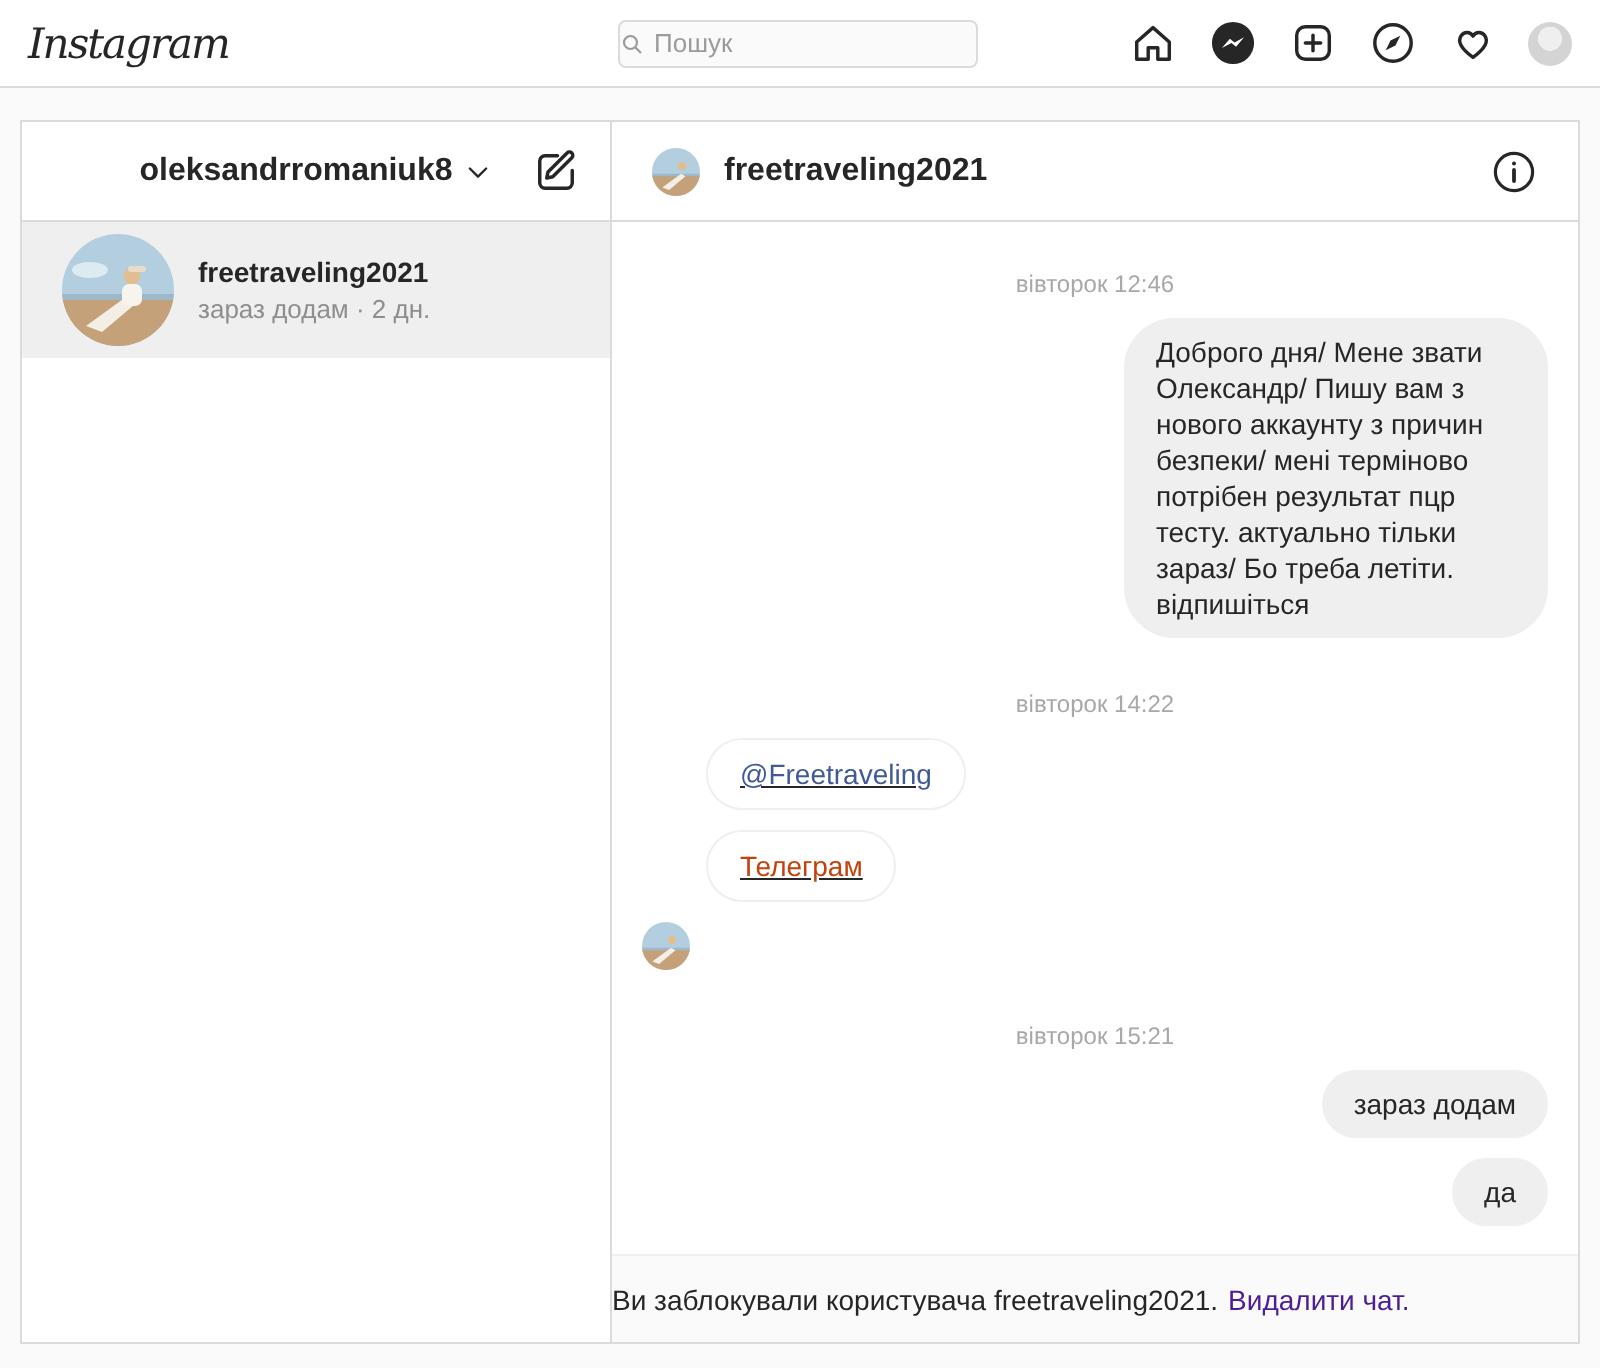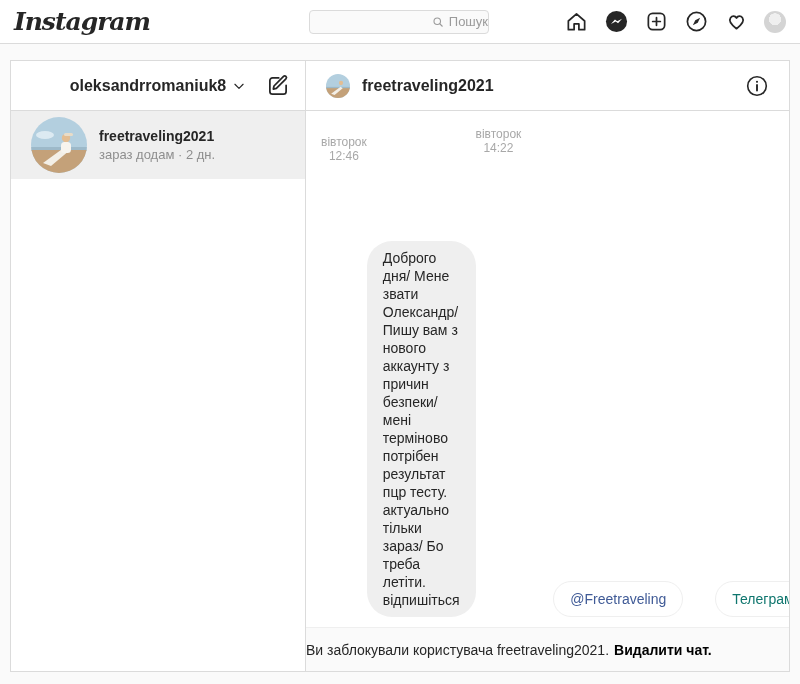--- a/index.html
+++ b/index.html
@@ -11,27 +11,27 @@
     -webkit-font-smoothing: antialiased;
   }
 
   
   .navbar {
     height: 44px; background: #fff; border-bottom: 1px solid #dbdbdb;
     display: flex; align-items: center; padding: 0 12px;
   }
   .nav-left { flex: 1; display: flex; align-items: center; }
   .logo {
-    font-family: "DejaVu Serif", serif; font-style: italic; font-weight: bold;
-    font-size: 25px; letter-spacing: -1px; cursor: pointer; padding-left: 2px;
+    font-family: "DejaVu Serif", serif; font-style: italic; font-weight: normal;
+    font-size: 21px; letter-spacing: -1px; cursor: pointer; padding-left: 2px;
   }
   .search-box {
     width: 180px; height: 24px; background: #fafafa;
     border: 1px solid #dbdbdb; border-radius: 4px;
-    display: flex; align-items: center; justify-content: flex-end; gap: 5px;
+    display: flex; align-items: center; justify-content: flex-start; gap: 5px;
     color: #9b9b9b; font-size: 13px; cursor: text;
   }
   .search-box svg { flex: 0 0 auto; }
   .nav-right { flex: 1; display: flex; align-items: center; justify-content: flex-end; gap: 16px; padding-right: 2px; }
   .nav-icon { width: 24px; height: 24px; display: flex; align-items: center; justify-content: center; cursor: pointer; }
   .nav-avatar {
     width: 22px; height: 22px; border-radius: 50%;
     background: radial-gradient(circle at 50% 38%, #efefef 0 34%, #d4d4d4 35% 100%);
     cursor: pointer;
   }
@@ -66,44 +66,44 @@
 
   
   .thread { flex: 1; display: flex; flex-direction: column; min-width: 0; }
   .thread-header {
     height: 50px; flex: 0 0 50px; border-bottom: 1px solid #dbdbdb;
     display: flex; align-items: center; gap: 12px; padding: 0 20px;
   }
   .thread-name { font-size: 16px; font-weight: 600; flex: 1; cursor: pointer; }
   .info-btn { cursor: pointer; display: flex; align-items: center; }
 
-  .chat { flex: 1; overflow: hidden; padding: 0 15px; display: flex; flex-direction: row; }
+  .chat { flex: 1; overflow: hidden; padding: 0 15px; display: flex; flex-direction: column; }
   .timestamp {
     text-align: center; font-size: 12px; color: #a8a8a8;
     margin: 16px 0 10px;
   }
   .timestamp.first { margin-top: 24px; }
   .msg-row { display: flex; margin-bottom: 10px; align-items: flex-end; }
   .msg-row.sent { justify-content: flex-end; }
   .msg-row.received { justify-content: flex-start; gap: 8px; }
-  .msg-row.received.no-avatar { padding-left: 32px; }
+  .msg-row.received.no-avatar { padding-left: 32px; text-decoration: underline; }
   .bubble {
     max-width: 212px; padding: 8px 16px; border-radius: 25px;
     font-size: 14px; line-height: 18px; word-wrap: break-word;
   }
   .bubble.sent { background: #efefef; color: #262626; }
-  .bubble.recv { background: #fff; border: 1px solid #efefef; color: #0f766e; }
+  .bubble.recv { background: #fff; border: 1px solid #efefef; color: #c2410c; }
   .bubble.mention { color: #3f5a96; cursor: pointer; }
 
   .thread-footer {
     flex: 0 0 44px; height: 44px; background: #fafafa; border-top: 1px solid #efefef;
     display: flex; align-items: center; gap: 5px;
     font-size: 14px;
   }
-  .delete-link { color: #000000; cursor: pointer; font-weight: bold; }
+  .delete-link { color: #4c1d95; cursor: pointer; }
 
   svg { display: block; }
 </style>
 </head>
 <body>
 
 <header class="navbar">
   <div class="nav-left">
     <div class="logo">Instagram</div>
   </div>
@@ -238,20 +238,21 @@
           <svg width="24" height="24" viewBox="0 0 56 56">
             <rect width="56" height="56" fill="#b3cfdf"></rect>
             <rect y="30" width="56" height="4" fill="#9db9c9"></rect>
             <rect y="33" width="56" height="23" fill="#c4a179"></rect>
             <path d="M12 46 L34 30 L39 33 L20 49 Z" fill="#f3efe7"></path>
             <circle cx="35" cy="21" r="5" fill="#e3bd92"></circle>
           </svg>
         </span>
       </div>
 
+      <div class="timestamp">вівторок 15:21</div>
 
       <div class="msg-row sent">
         <div class="bubble sent">зараз додам</div>
       </div>
 
       <div class="msg-row sent">
         <div class="bubble sent">да</div>
       </div>
     </div>
 

